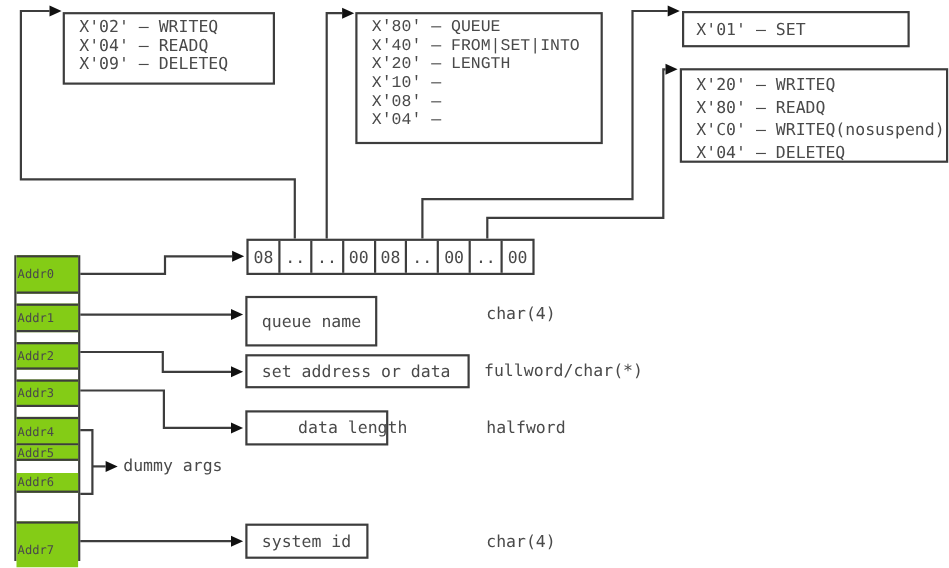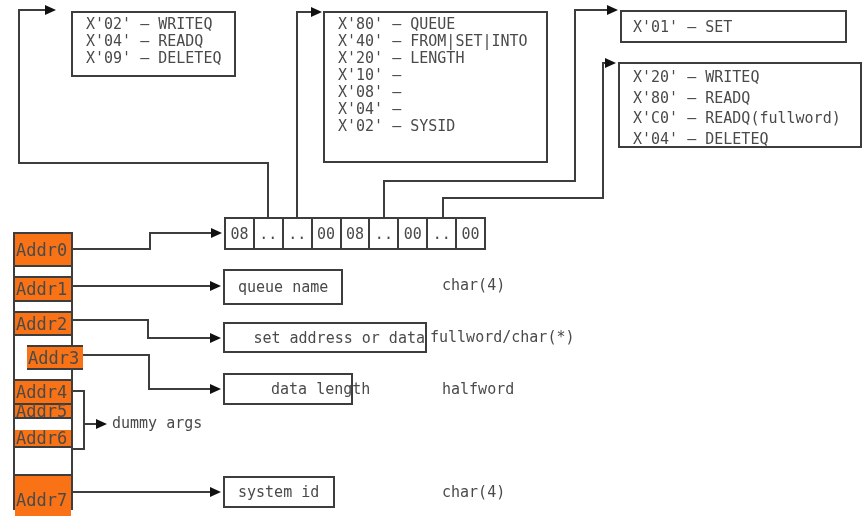--- a/index.html
+++ b/index.html
@@ -9,21 +9,21 @@
   .legend{padding:3px 0 0 13px;}
   .legend .ln{height:17px;line-height:17px;font-size:15px;white-space:pre;}
   .legend.wide .ln{height:20.5px;line-height:20.5px;}
   .vcenter{display:flex;align-items:center;padding-left:13px;font-size:15px;white-space:pre;}
   .bytes{position:absolute;display:flex;box-sizing:border-box;border:2px solid #3d3d3d;background:#fff;}
   .bytes .cell{flex:1;display:flex;align-items:center;justify-content:center;
                font-size:15px;box-sizing:border-box;}
   .bytes .cell + .cell{border-left:2px solid #3d3d3d;}
   .ladder{position:absolute;box-sizing:border-box;border-left:2px solid #3d3d3d;border-right:2px solid #3d3d3d;}
   .ladder .row{position:absolute;left:0;width:100%;box-sizing:border-box;display:flex;align-items:center;
-               padding-left:1px;font-size:17px;background:#f97316;}
+               padding-left:1px;font-size:11px;background:#84cc16;}
   .bt{border-top:2px solid #3d3d3d;}
   .bb{border-bottom:2px solid #3d3d3d;}
   .freelabel{position:absolute;height:18px;line-height:18px;font-size:15px;white-space:pre;}
   svg{position:absolute;left:0;top:0;}
 </style>
 </head>
 <body>
 
 <div id="canvas">
 
@@ -41,83 +41,82 @@
       <path d="M 73,249 H 150 V 233 H 211" marker-end="url(#ah)"></path>
       <path d="M 73,286 H 210" marker-end="url(#ah)"></path>
       <path d="M 73,320 H 148 V 338 H 210" marker-end="url(#ah)"></path>
       <path d="M 73,355 H 149 V 389 H 210" marker-end="url(#ah)"></path>
       <path d="M 73,391 H 84 V 449 H 73"></path>
       <path d="M 84,424 H 96" marker-end="url(#ah)"></path>
       <path d="M 73,492 H 210" marker-end="url(#ah)"></path>
     </g>
   </svg>
 
-  <div class="box legend" style="left:71px;top:11px;width:165px;height:66px;">
+  <div class="box legend" style="left:57px;top:11px;width:193px;height:66px;">
     <div class="ln">X'02' — WRITEQ</div>
     <div class="ln">X'04' — READQ</div>
     <div class="ln">X'09' — DELETEQ</div>
   </div>
 
-  <div class="box legend" style="left:323px;top:11px;width:225px;height:152px;">
+  <div class="box legend" style="left:323px;top:11px;width:225px;height:120px;font-family:Liberation Mono, monospace;">
     <div class="ln">X'80' — QUEUE</div>
     <div class="ln">X'40' — FROM|SET|INTO</div>
     <div class="ln">X'20' — LENGTH</div>
     <div class="ln">X'10' —</div>
     <div class="ln">X'08' —</div>
     <div class="ln">X'04' —</div>
-    <div class="ln">X'02' — SYSID</div>
   </div>
 
-  <div class="box vcenter" style="left:620px;top:10px;width:227px;height:33px;padding-left:11px;">
+  <div class="box vcenter" style="left:620px;top:10px;width:207px;height:33px;padding-left:11px;">
     <span>X'01' — SET</span>
   </div>
 
   <div class="box legend wide" style="left:618px;top:62px;width:244px;height:86px;">
     <div class="ln">X'20' — WRITEQ</div>
     <div class="ln">X'80' — READQ</div>
-    <div class="ln">X'C0' — READQ(fullword)</div>
+    <div class="ln">X'C0' — WRITEQ(nosuspend)</div>
     <div class="ln">X'04' — DELETEQ</div>
   </div>
 
   <div class="bytes" style="left:224px;top:217px;width:262px;height:33px;">
     <div class="cell">08</div>
     <div class="cell">..</div>
     <div class="cell">..</div>
     <div class="cell">00</div>
     <div class="cell">08</div>
     <div class="cell">..</div>
     <div class="cell">00</div>
     <div class="cell">..</div>
     <div class="cell">00</div>
   </div>
 
   <div class="ladder" style="left:13px;top:232px;width:60px;height:278px;">
     <div class="row bt bb" style="top:0;height:35px;">Addr0</div>
     <div class="row bt bb" style="top:44px;height:26px;">Addr1</div>
     <div class="row bt bb" style="top:79px;height:25px;">Addr2</div>
-    <div class="row bt bb" style="top:113px;height:25px;margin-left:12px;">Addr3</div>
+    <div class="row bt bb" style="top:113px;height:25px;">Addr3</div>
     <div class="row bt bb" style="top:147px;height:26px;">Addr4</div>
     <div class="row bb" style="top:173px;height:14px;">Addr5</div>
     <div class="row bb" style="top:198px;height:18px;">Addr6</div>
     <div class="row bt bb" style="top:242px;height:52px;">Addr7</div>
   </div>
 
-  <div class="box vcenter" style="left:223px;top:269px;width:120px;height:36px;">
+  <div class="box vcenter" style="left:223px;top:269px;width:120px;height:46px;">
     <span>queue name</span>
   </div>
-  <div class="box vcenter" style="left:223px;top:322px;width:204px;height:31px;justify-content:flex-end;">
+  <div class="box vcenter" style="left:223px;top:322px;width:204px;height:31px;">
     <span>set address or data</span>
   </div>
   <div class="box vcenter" style="left:223px;top:373px;width:130px;height:32px;padding-left:46px;">
     <span>data length</span>
   </div>
   <div class="box vcenter" style="left:223px;top:476px;width:112px;height:32px;">
     <span>system id</span>
   </div>
 
   <div class="freelabel" style="left:442px;top:276px;">char(4)</div>
-  <div class="freelabel" style="left:430px;top:328px;text-align:right;">fullword/char(*)</div>
+  <div class="freelabel" style="left:440px;top:328px;text-align:right;">fullword/char(*)</div>
   <div class="freelabel" style="left:442px;top:380px;">halfword</div>
   <div class="freelabel" style="left:442px;top:483px;">char(4)</div>
 
   <div class="freelabel" style="left:112px;top:414px;">dummy args</div>
 
 </div>
 
 </body></html>

